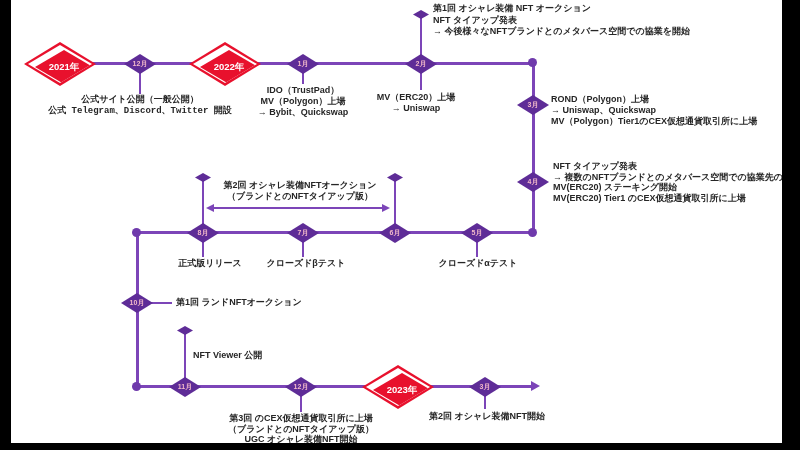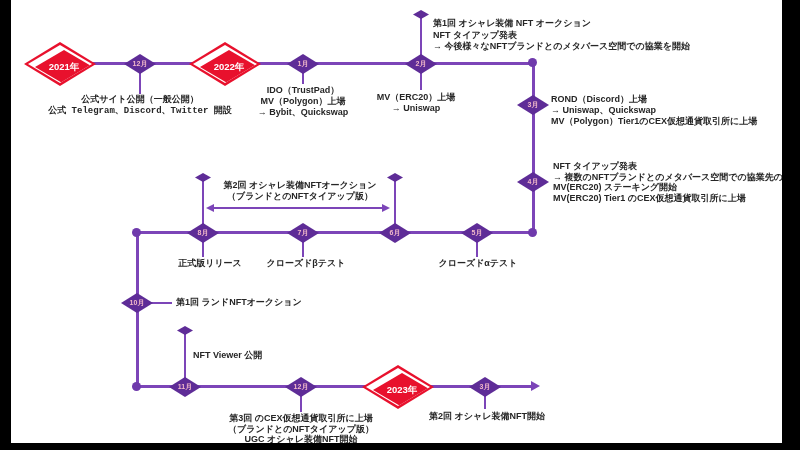--- a/index.html
+++ b/index.html
@@ -135,31 +135,31 @@
 
   <div class="evt center" style="left:140px;top:95px;font-family:Liberation Mono, monospace;">
     <div>公式サイト公開（一般公開）</div>
     <div>公式 Telegram、Discord、Twitter 開設</div>
   </div>
   <div class="evt center" style="left:303px;top:85px;">
     <div>IDO（TrustPad）</div>
     <div>MV（Polygon）上場</div>
     <div>→ Bybit、Quickswap</div>
   </div>
-  <div class="evt" style="left:433px;top:18px;line-height:11.5px;">
+  <div class="evt" style="left:433px;top:3px;line-height:11.5px;">
     <div>第1回 オシャレ装備 NFT オークション</div>
     <div>NFT タイアップ発表</div>
     <div>→ 今後様々なNFTブランドとのメタバース空間での協業を開始</div>
   </div>
   <div class="evt center" style="left:416px;top:92px;">
     <div>MV（ERC20）上場</div>
     <div>→ Uniswap</div>
   </div>
   <div class="evt" style="left:551px;top:94px;">
-    <div>ROND（Discord）上場</div>
+    <div>ROND（Polygon）上場</div>
     <div>→ Uniswap、Quickswap</div>
     <div>MV（Polygon）Tier1のCEX仮想通貨取引所に上場</div>
   </div>
   <div class="evt tight" style="left:553px;top:161px;">
     <div>NFT タイアップ発表</div>
     <div>→ 複数のNFTブランドとのメタバース空間での協業先の追加</div>
     <div>MV(ERC20) ステーキング開始</div>
     <div>MV(ERC20) Tier1 のCEX仮想通貨取引所に上場</div>
   </div>
   <div class="evt center" style="left:478px;top:258px;">

